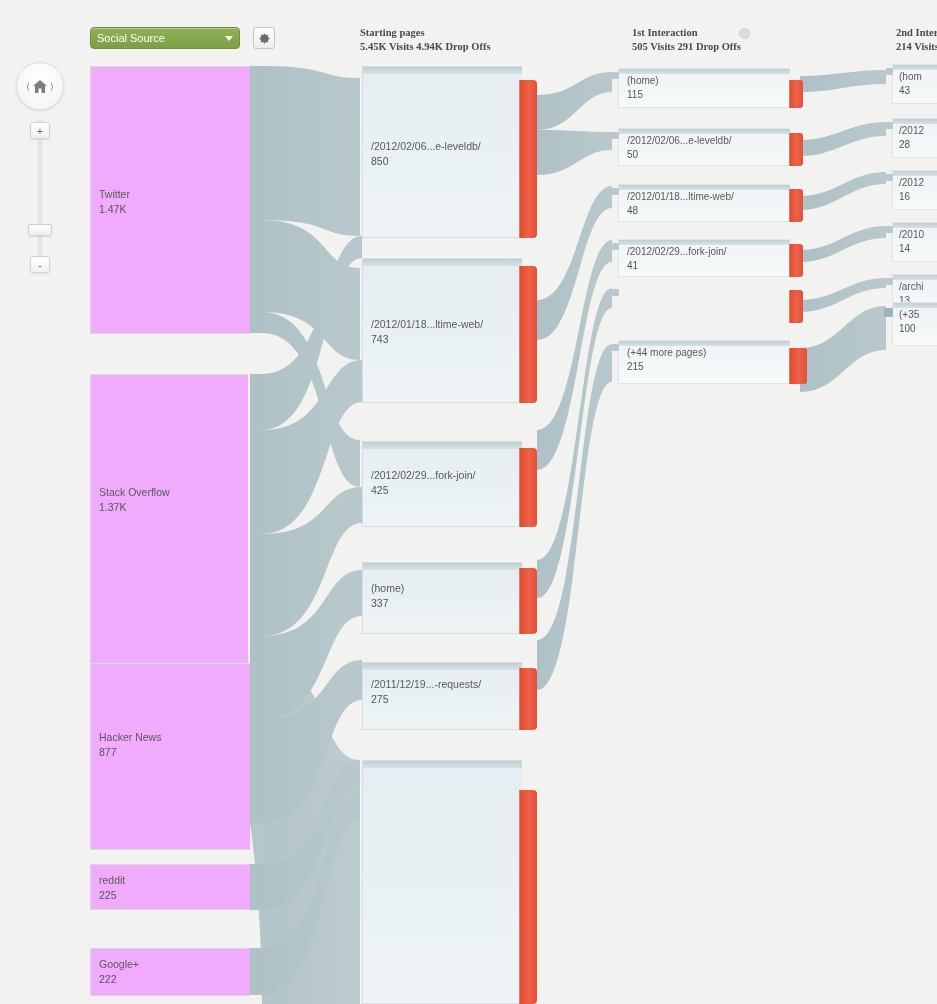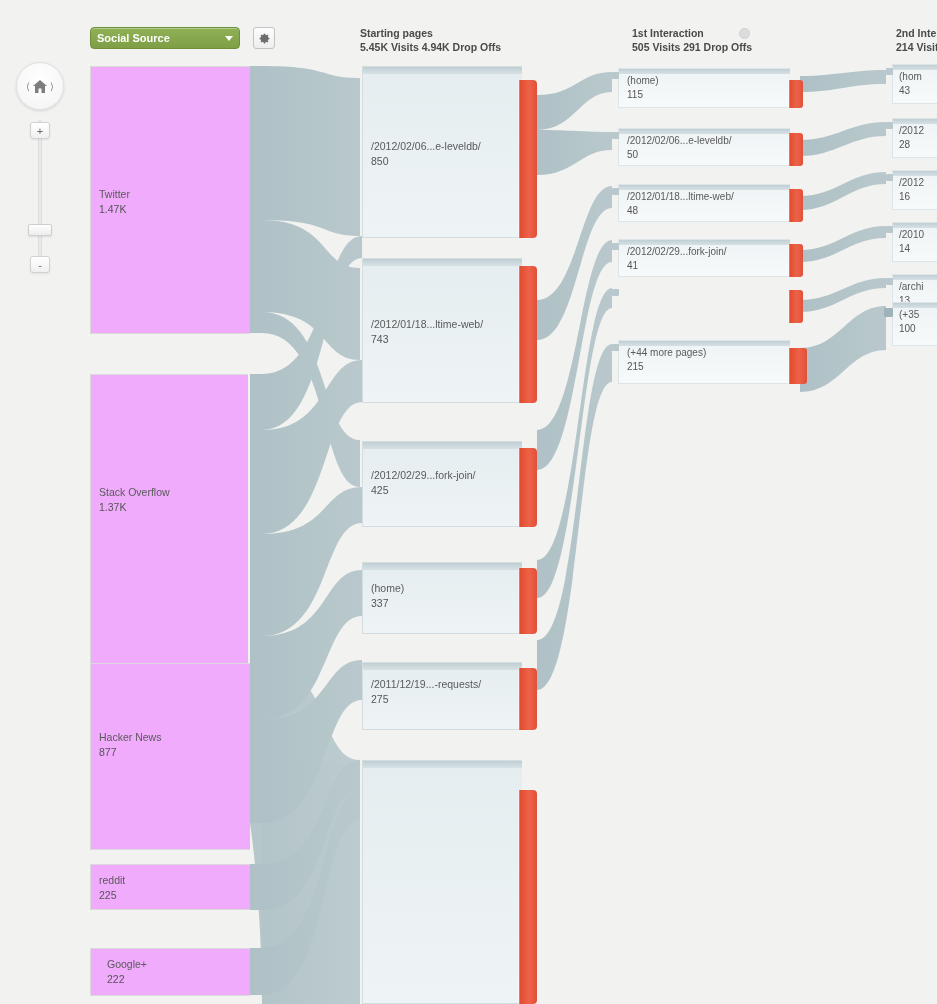--- a/index.html
+++ b/index.html
@@ -18,21 +18,21 @@
   }
 
   
   .dim-select {
     position: absolute; left: 90px; top: 27px;
     width: 150px; height: 22px;
     background: linear-gradient(#8fb055, #7e9f45);
     border: 1px solid #6f8f3b;
     border-radius: 4px;
     color: #ffffff;
-    font-size: 11px; font-weight: bold;
+    font-size: 11px; font-weight: normal;
     padding: 3px 6px;
     display: flex; align-items: center;
     box-shadow: inset 0 1px 0 rgba(255,255,255,.35);
     cursor: pointer;
   }
   .dim-select .caret {
     margin-left: auto;
     width: 0; height: 0;
     border-left: 4px solid transparent;
     border-right: 4px solid transparent;
@@ -47,20 +47,21 @@
     display: flex; align-items: center; justify-content: center;
     cursor: pointer;
   }
 
   .col-head {
     position: absolute;
     font-size: 10.5px; font-weight: bold;
     color: #4a4a4a;
     line-height: 14px;
     white-space: nowrap;
+    font-family: Liberation Serif, serif;
   }
   .col-head .sub { font-weight: bold; }
   .head-dot {
     position: absolute;
     width: 11px; height: 11px;
     border-radius: 50%;
     background: #dcdcdc;
     border: 1px solid #d0d0d0;
   }
 
@@ -273,21 +274,21 @@
       <div class="val">877</div>
     </div>
   </div>
   <div class="node src" style="left:90px; top:864px; width:160px; height:46px;">
     <div style="position:absolute; left:8px; top:8px;">
       <div class="lbl">reddit</div>
       <div class="val">225</div>
     </div>
   </div>
   <div class="node src" style="left:90px; top:948px; width:160px; height:48px;">
-    <div style="position:absolute; left:16px; top:8px;">
+    <div style="position:absolute; left:8px; top:8px;">
       <div class="lbl">Google+</div>
       <div class="val">222</div>
     </div>
   </div>
 
   <div class="node page" style="left:362px; top:66px; width:160px; height:172px;">
     <div class="cap"></div>
     <div style="position:absolute; left:8px; top:72px;">
       <div class="lbl">/2012/02/06...e-leveldb/</div>
       <div class="val">850</div>

